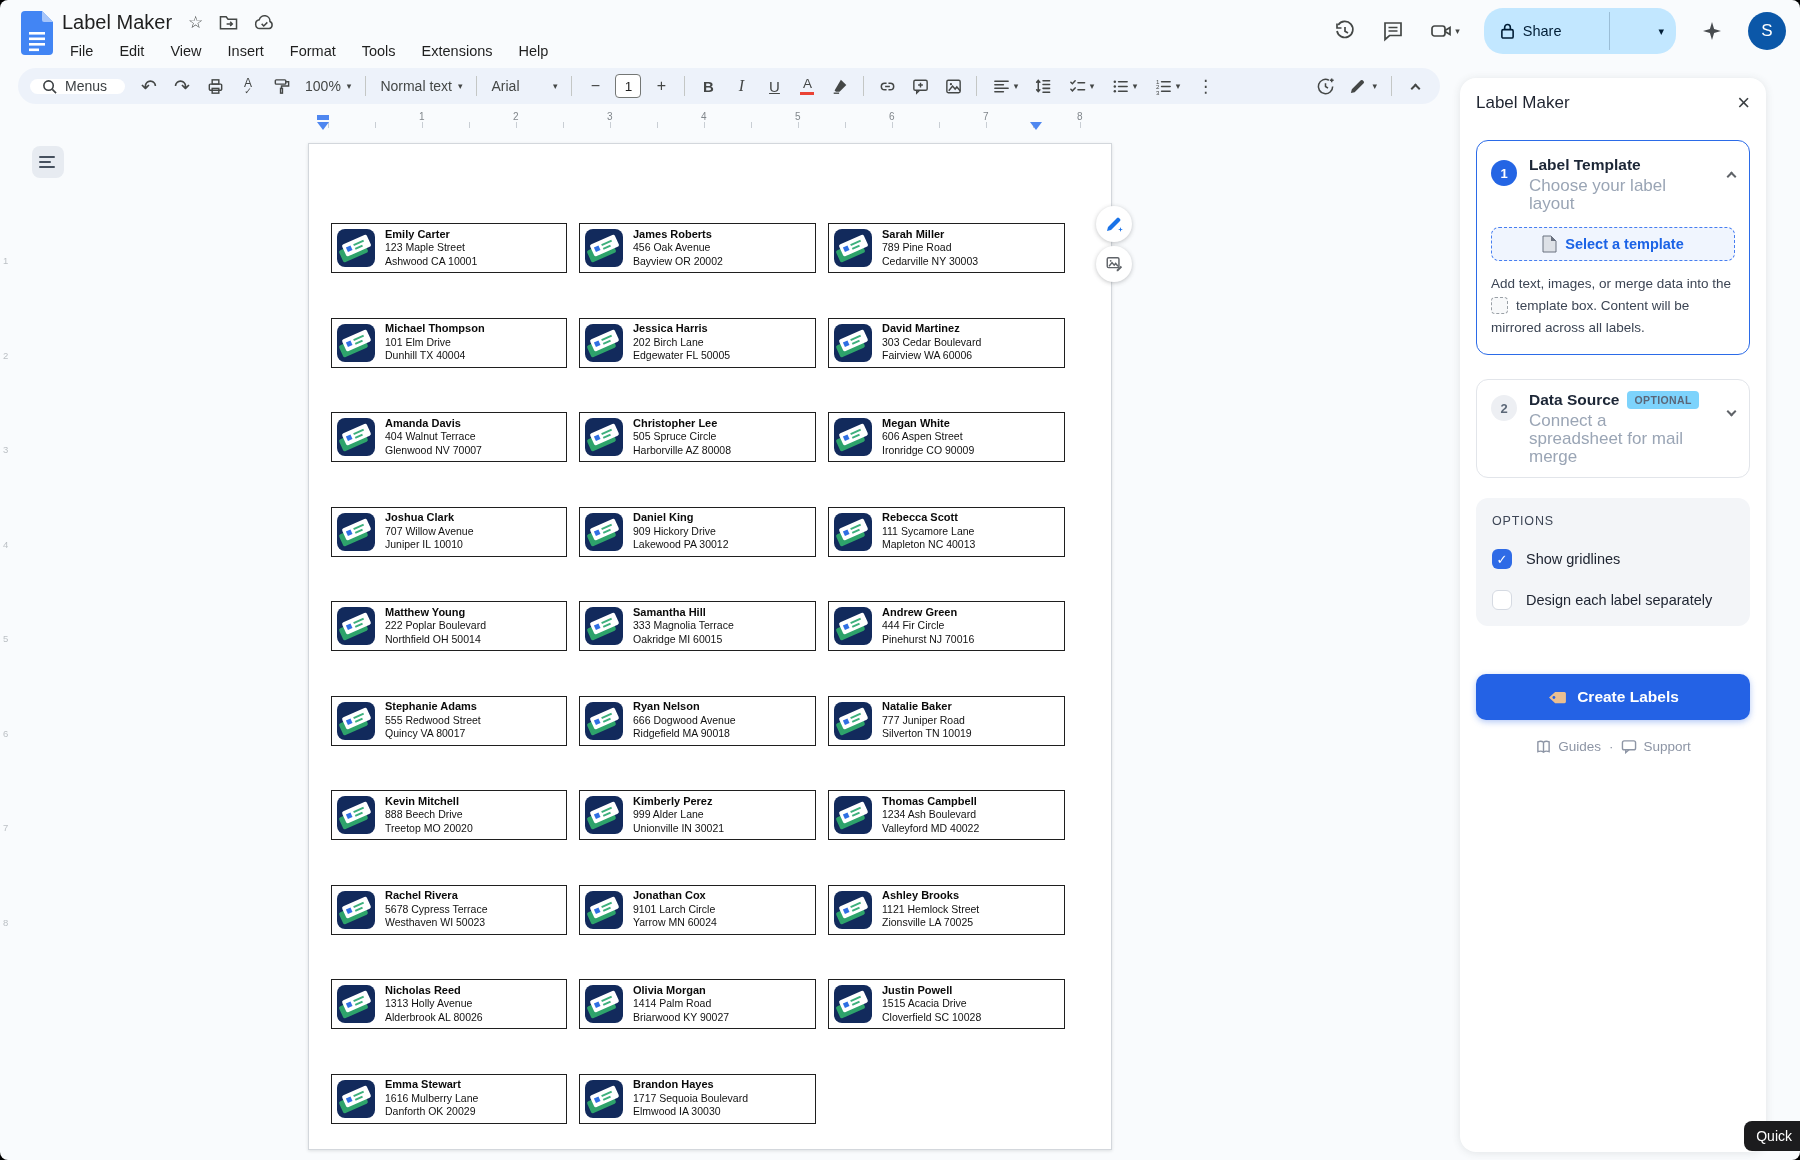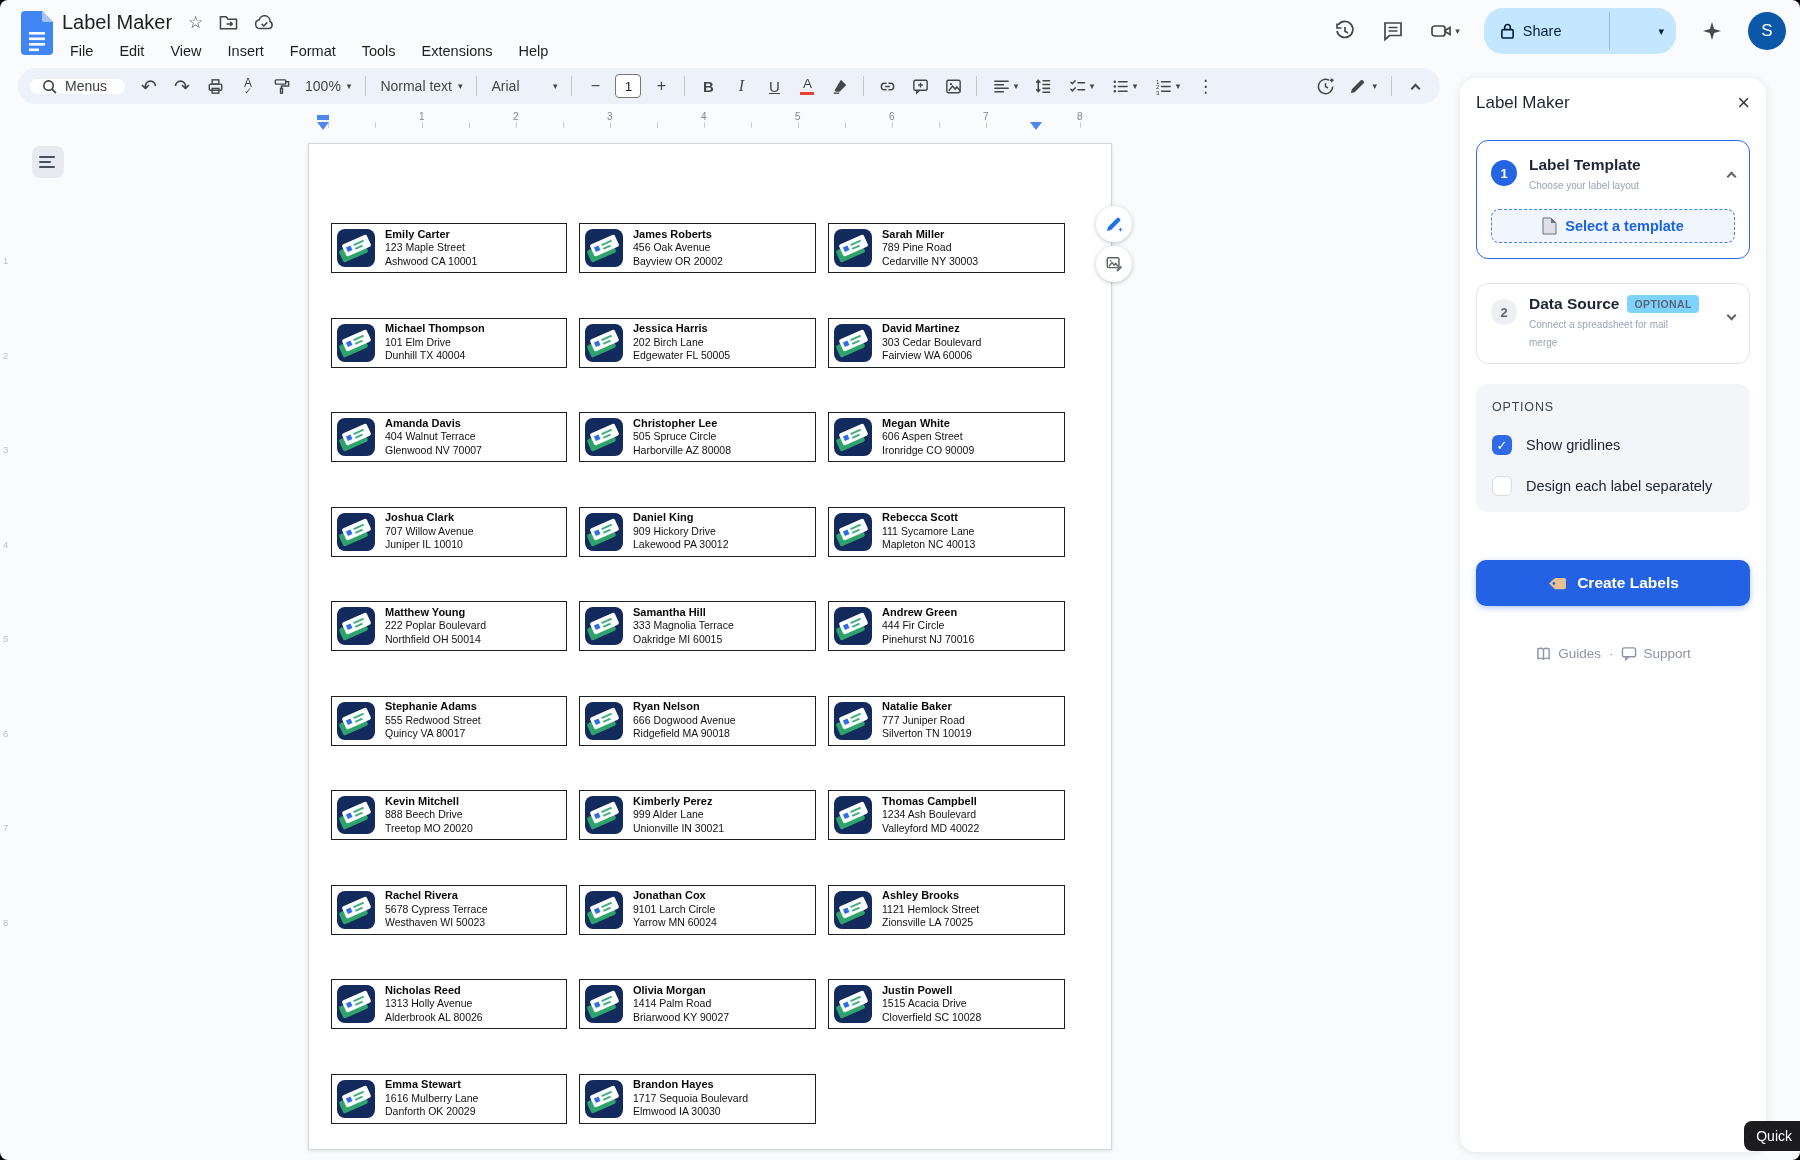--- a/index.html
+++ b/index.html
@@ -95,21 +95,21 @@
   .sb-title{font-size:17px;color:#1f2430;font-weight:500;}
   .sb-close{font-size:22px;color:#3c4043;line-height:1;}
   .card1{margin-top:26px;border:1.6px solid var(--card-border-blue,#2b6be8);border-radius:12px;padding:15px 14px;}
   .step-row{display:flex;align-items:flex-start;gap:12px;}
   .badge{width:26px;height:26px;border-radius:50%;display:flex;align-items:center;justify-content:center;
          font-size:13px;font-weight:700;flex:0 0 auto;margin-top:4px;}
   .badge.blue{background:var(--step-blue,#2465e4);color:#fff;}
   .badge.gray{background:#edeff3;color:#5c6878;}
   .step-text{flex:1;}
   .step-title{font-size:15.5px;font-weight:700;color:#1c2636;display:flex;align-items:center;gap:8px;}
-  .step-sub{font-size:10px;color:var(--muted-text,#9aa5b5);margin-top:3px;line-height:18px;}
+  .step-sub{font-size:17px;color:var(--muted-text,#9aa5b5);margin-top:3px;line-height:18px;}
   .step-chev{margin-top:10px;}
   .step-chev .chev{border-color:#5f6368;}
   .chev.down{transform:rotate(45deg);margin-top:-2px;}
   .select-template{margin-top:14px;border:1.5px dashed #477ef0;border-radius:8px;background:#f0f5fe;
                    height:34px;display:flex;align-items:center;justify-content:center;gap:8px;}
   .select-template span{font-size:14.5px;font-weight:700;color:#1b63e6;}
   .help{margin-top:12px;font-size:13.5px;color:#3c4554;line-height:22px;}
   .dash-ico{display:inline-block;width:17px;height:17px;border:1.5px dashed #9aa0a6;border-radius:4px;
             background:#f8f9fa;vertical-align:-4px;margin-right:8px;}
   .card2{margin-top:24px;border:1px solid #e2e5ea;border-radius:12px;padding:11px 14px;}
@@ -118,21 +118,21 @@
   .options{margin-top:20px;background:var(--options-bg,#f3f5f8);border-radius:12px;padding:16px;}
   .opt-head{font-size:12.5px;font-weight:400;letter-spacing:.8px;color:#3d4656;}
   .opt-row{display:flex;align-items:center;gap:14px;margin-top:21px;}
   .cbx{width:20px;height:20px;border-radius:6px;flex:0 0 auto;display:flex;align-items:center;justify-content:center;}
   .cbx.on{background:var(--checkbox-blue,#2f6be6);color:#fff;font-size:13px;font-weight:700;}
   .cbx.off{background:#fff;border:1.5px solid #d5dae2;}
   .opt-label{font-size:14.5px;color:#202633;}
   .create-btn{margin-top:48px;height:46px;border-radius:10px;background:var(--button-blue,#2462e5);
               display:flex;align-items:center;justify-content:center;gap:10px;color:#fff;
               font-size:15.5px;font-weight:700;box-shadow:0 2px 6px rgba(36,98,229,.35);}
-  .sb-footer{margin-top:40px;display:flex;align-items:center;justify-content:center;gap:8px;
+  .sb-footer{margin-top:19px;display:flex;align-items:center;justify-content:center;gap:8px;
              color:#8d95a5;font-size:13.5px;}
   .sb-footer .fi{display:flex;align-items:center;gap:6px;}
 
   .quick-pill{position:absolute;right:0;top:1121px;height:30px;background:var(--tooltip-bg,#1c1c1e);
               color:#fff;font-size:14px;display:flex;align-items:center;padding:0 8px 0 12px;
               border-radius:8px 0 0 8px;}
   svg{display:block;}
 </style>
 </head>
 <body>
@@ -851,20 +851,25 @@
         </span>
         <span class="step-chev"><span class="chev up"></span></span>
       </div>
       <div class="select-template">
         <svg width="15" height="18" viewBox="0 0 15 18">
           <path d="M1 1h8l5 5v11H1z" fill="#dde1e7" stroke="#6b7280" stroke-width="1"></path>
           <path d="M9 1l5 5H9z" fill="#6b7280"></path>
         </svg>
         <span>Select a template</span>
       </div>
+      <div class="help">
+        <span>Add text, images, or merge data into the</span><br>
+        <span class="dash-ico"></span><span>template box. Content will be</span><br>
+        <span>mirrored across all labels.</span>
+      </div>
     </div>
 
     <div class="card2">
       <div class="step-row">
         <span class="badge gray">2</span>
         <span class="step-text">
           <span class="step-title">
             <span>Data Source</span>
             <span class="opt-badge">OPTIONAL</span>
           </span>

